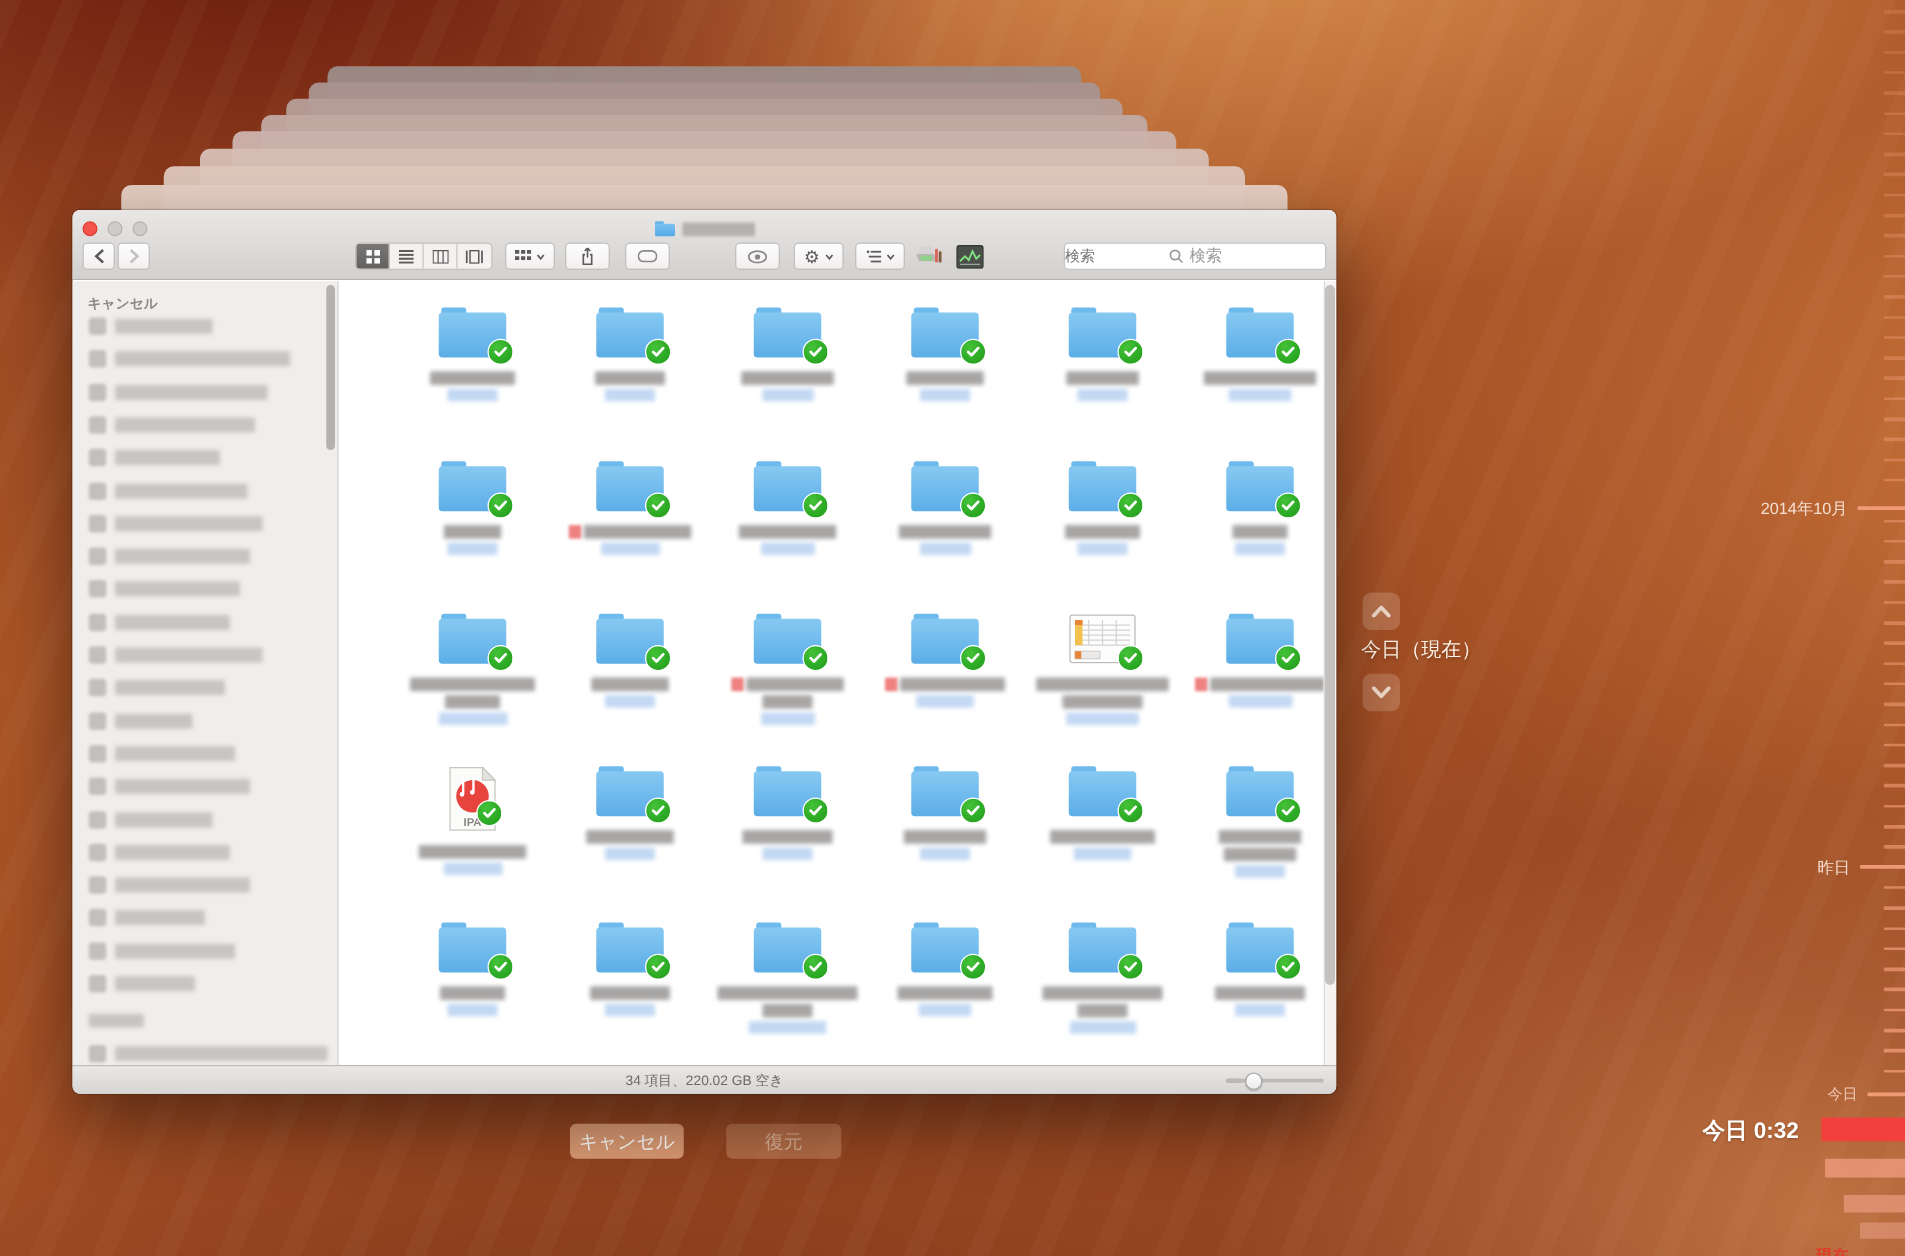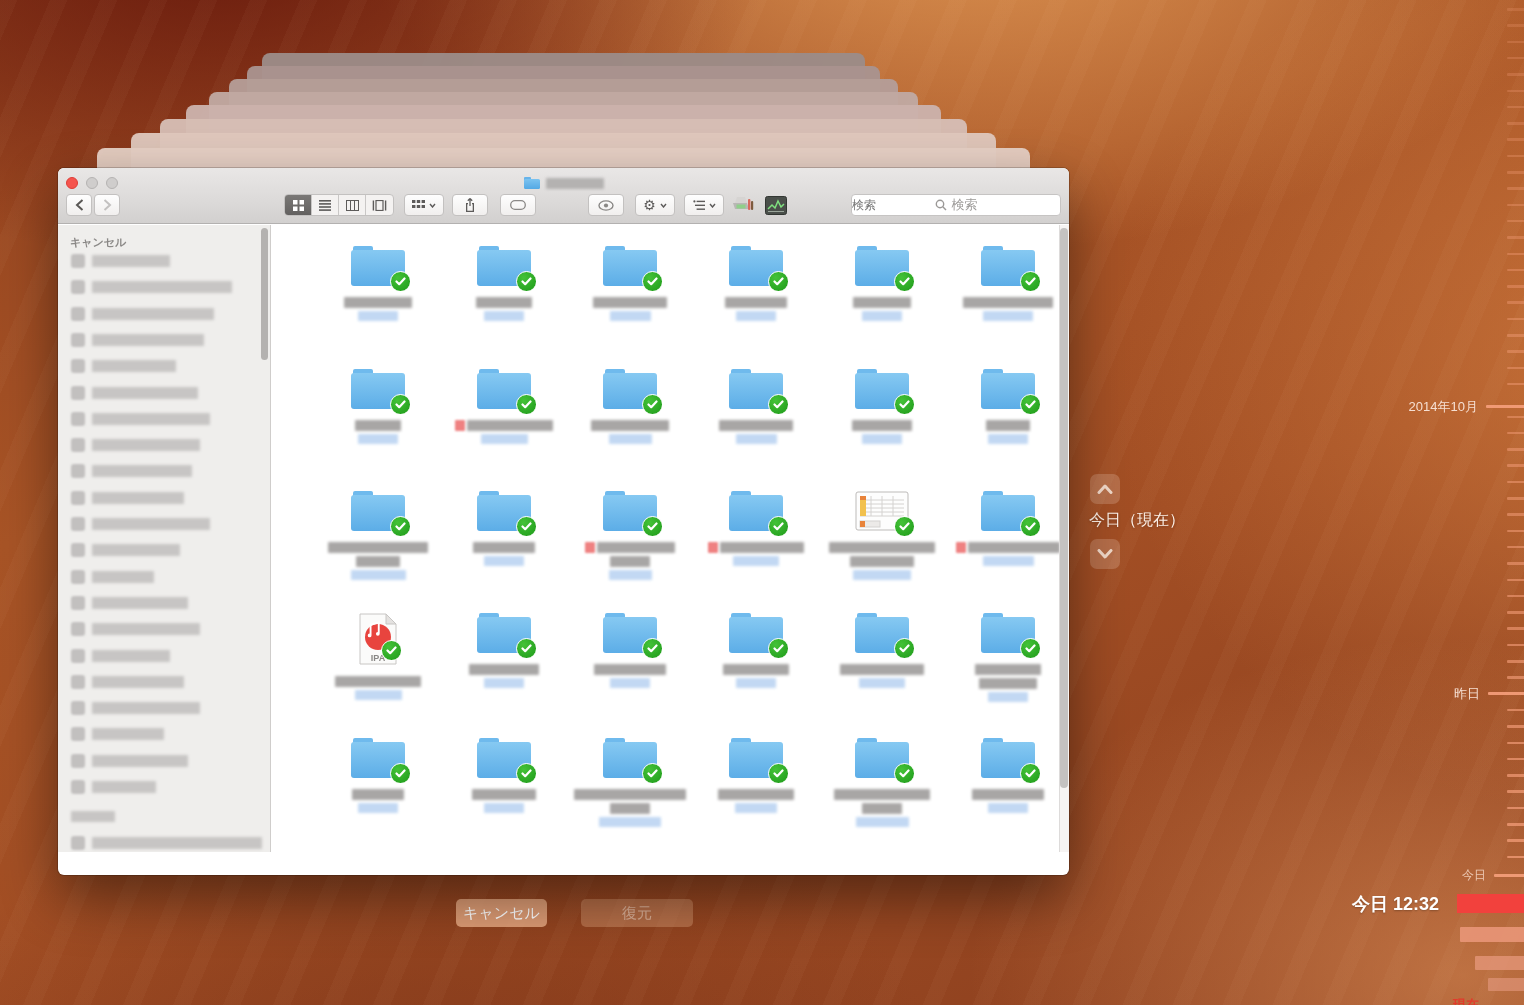--- a/index.html
+++ b/index.html
@@ -105,21 +105,21 @@
   .now-label { position:absolute; color:#e23a2b; font-size:13px; font-weight:bold; }
 
   .nav-btn { position:absolute; left:1090px; width:30px; height:30px; border-radius:7px;
     background:rgba(252,224,203,0.22); display:flex; align-items:center; justify-content:center; }
   .nav-label { position:absolute; left:1089px; top:510px; font-size:16px; color:#fcf0e7; text-shadow:0 1px 3px rgba(0,0,0,.25); }
 
   
   .tm-btn { position:absolute; top:899px; height:28px; border:none; border-radius:5px; font-size:15px;
     font-family:inherit; display:flex; align-items:center; justify-content:center; }
   .tm-btn.cancel { left:456px; width:91px; background:rgba(238,176,136,0.8); color:#ffffff; }
-  .tm-btn.restore { left:581px; width:112px; background:rgba(230,172,132,0.38); color:rgba(255,240,228,0.5); }
+  .tm-btn.restore { left:581px; width:92px; background:rgba(230,172,132,0.38); color:rgba(255,240,228,0.5); }
 </style>
 </head>
 <body>
 
 <div class="rays"></div>
 
 <div id="stack">
     <div class="stack-layer" style="left: 262px; top: 53px; width: 603px; height: 137px; background: rgb(156, 139, 135); opacity: 0.97; z-index: 1;"></div>
     <div class="stack-layer" style="left: 247px; top: 66px; width: 633px; height: 124px; background: rgb(169, 147, 142); opacity: 0.97; z-index: 2;"></div>
     <div class="stack-layer" style="left: 229px; top: 79px; width: 669px; height: 111px; background: rgb(181, 157, 151); opacity: 0.97; z-index: 3;"></div>
@@ -923,20 +923,28 @@
               <div class="nblue" style="width:40px"></div>
             </div>
           </div>
         </div>
       <div class="v-scroll">
         <div class="v-thumb"></div>
       </div>
     </div>
   </div>
 
+  <div class="statusbar">
+    <span>34 項目、220.02 GB 空き</span>
+    <div class="zoomer">
+      <div class="z-dash"></div>
+      <div class="z-track"></div>
+      <div class="z-knob"></div>
+    </div>
+  </div>
 </div>
 
 <div class="nav-btn" style="top:474px;">
   <svg width="16" height="10" viewBox="0 0 16 10">
       <path d="M2 8.5 L8 2 L14 8.5" fill="none" stroke="rgba(255,242,232,0.8)" stroke-width="3" stroke-linecap="round" stroke-linejoin="round"></path>
     </svg>
 </div>
 <div class="nav-label">今日（現在）</div>
 <div class="nav-btn" style="top:539px;">
   <svg width="16" height="10" viewBox="0 0 16 10">
@@ -996,21 +1004,21 @@
     <div class="tick" style="top: 823px; width: 17px; height: 2.5px; opacity: 0.698488;"></div>
     <div class="tick" style="top: 839.3px; width: 17px; height: 2.5px; opacity: 0.707965;"></div>
     <div class="tick" style="top: 855.6px; width: 17px; height: 2.5px; opacity: 0.717442;"></div>
     <div class="tick" style="top: 405px; width: 38px; height: 3px; opacity: 0.9;"></div>
     <div class="tick-label" style="top: 398px; right: 46px;">2014年10月</div>
     <div class="tick" style="top: 692px; width: 36px; height: 3px; opacity: 0.9;"></div>
     <div class="tick-label" style="top: 685px; right: 44px;">昨日</div>
     <div class="tick" style="top: 874px; width: 30px; height: 3px; opacity: 0.9;"></div>
     <div class="tick-label small" style="top: 867px; right: 38px;">今日</div>
     <div class="sel-bar" style="top: 894px; background: rgb(242, 65, 61);"></div>
-    <div class="sel-label" style="top: 892px; right: 85px;">今日 12:32</div>
+    <div class="sel-label" style="top: 892px; right: 85px;">今日 0:32</div>
     <div class="near-bar" style="top: 927px; width: 64px; height: 15px; background: rgba(233, 150, 120, 0.9);"></div>
     <div class="near-bar" style="top: 956px; width: 49px; height: 14px; background: rgba(231, 152, 124, 0.75);"></div>
     <div class="near-bar" style="top: 978px; width: 36px; height: 13px; background: rgba(229, 154, 127, 0.62);"></div>
     <div class="now-label" style="top: 996px; right: 45px;">現在</div>
   </div>
 
 <button class="tm-btn cancel">キャンセル</button>
 <button class="tm-btn restore">復元</button>
 
 </body></html>

